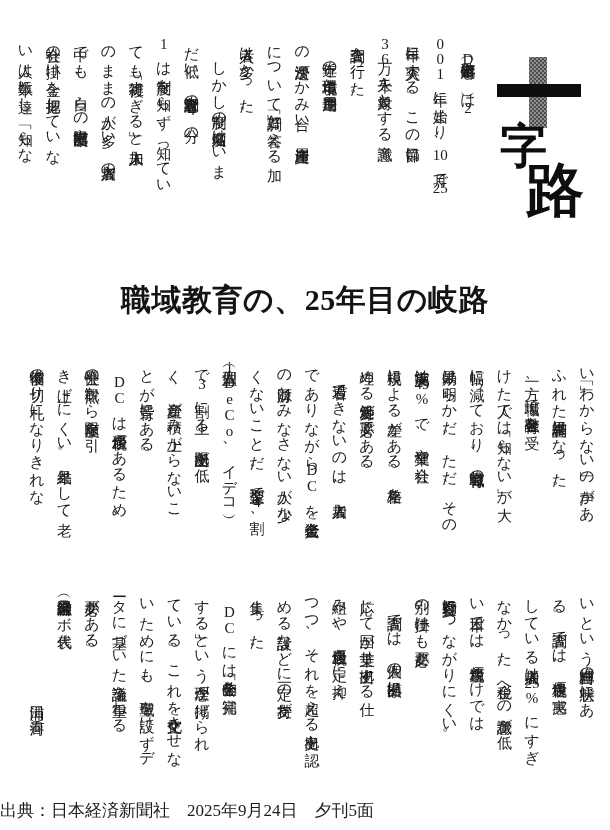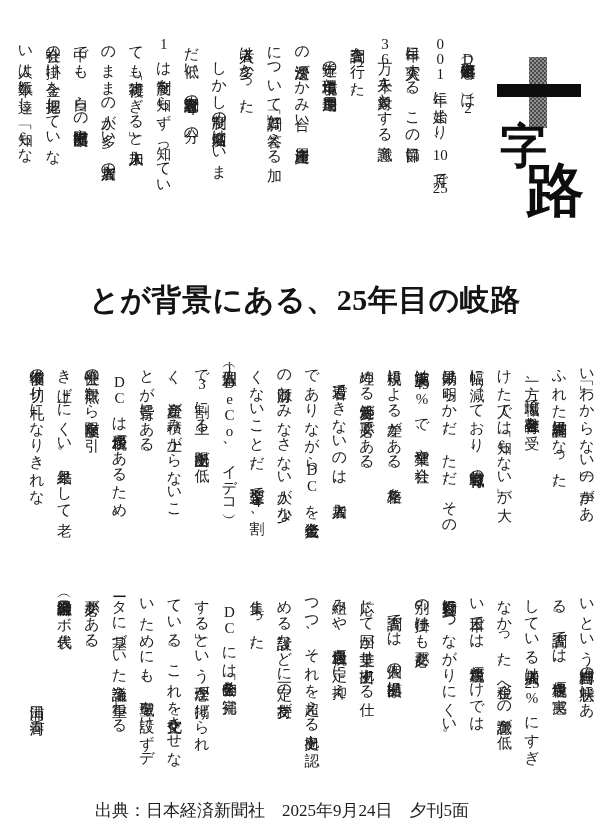--- a/index.html
+++ b/index.html
@@ -56,21 +56,21 @@
   .logo-char{
     position:absolute;
     font-family:"Liberation Sans", sans-serif;
     font-weight:900; color:#0d0d0d; line-height:1;
   }
   .logo-ji{ left:5px;  top:77px;  font-size:47px; }
   .logo-ro{ left:31px; top:116px; font-size:58px; }
   
   .footer{
     position:absolute; top:799px; left:0; width:564px;
-    text-align:center;
+    text-align:left;
     font-family:"Liberation Serif", serif;
     font-size:17px; color:#1c1c1c;
   }
 </style>
 </head>
 <body>
 
 <div class="page">
 
   <div class="logo">
@@ -93,21 +93,21 @@
       <div class="vline">　しかし制度の知名度はいま</div>
       <div class="vline">だ低い。調査対象者の<span class="tcy">4</span>分の</div>
       <div class="vline"><span class="tcy">1</span>は制度を知らず、知ってい</div>
       <div class="vline">ても「複雑すぎる」と未加入</div>
       <div class="vline">のままの人が多い。加入者の</div>
       <div class="vline">中でも、自らの拠出限度額や</div>
       <div class="vline">会社の掛け金を把握していな</div>
       <div class="vline">い人は半数に達し、「知らな</div>
     </div>
 
-  <h1 class="headline">とが背景にある、25年目の岐路</h1>
+  <h1 class="headline">職域教育の、25年目の岐路</h1>
 
   <div class="vtext band-mid">
       <div class="vline">い」「わからない」の声があ</div>
       <div class="vline">ふれた調査結果になった。</div>
       <div class="vline">　一方、職場で金融教育を受</div>
       <div class="vline">けた人では「知らない」が大</div>
       <div class="vline">幅に減っており、職域教育の</div>
       <div class="vline">効果は明らかだ。ただ、その</div>
       <div class="vline">実施率は<span class="tcy">49</span><span class="up">%</span>で、業種や会社</div>
       <div class="vline">規模による差がある。格差を</div>

